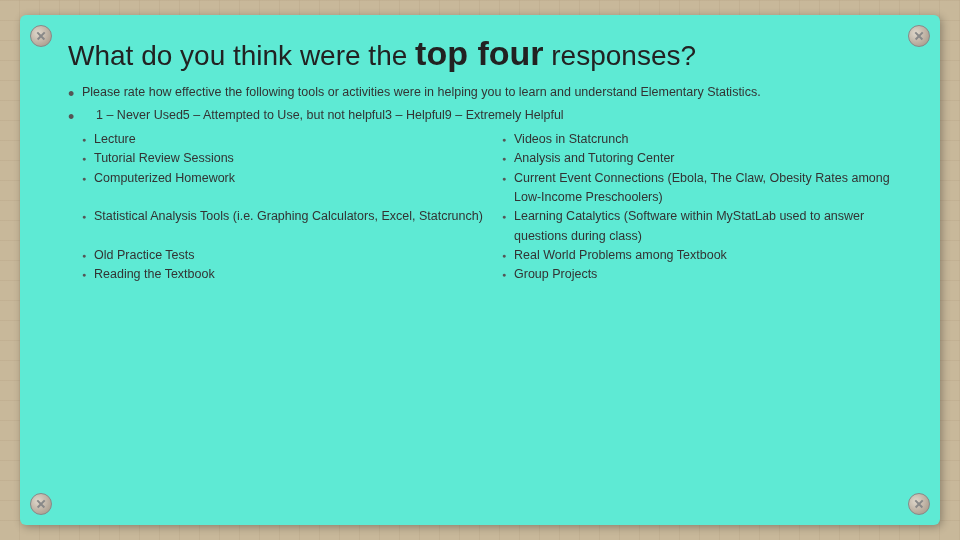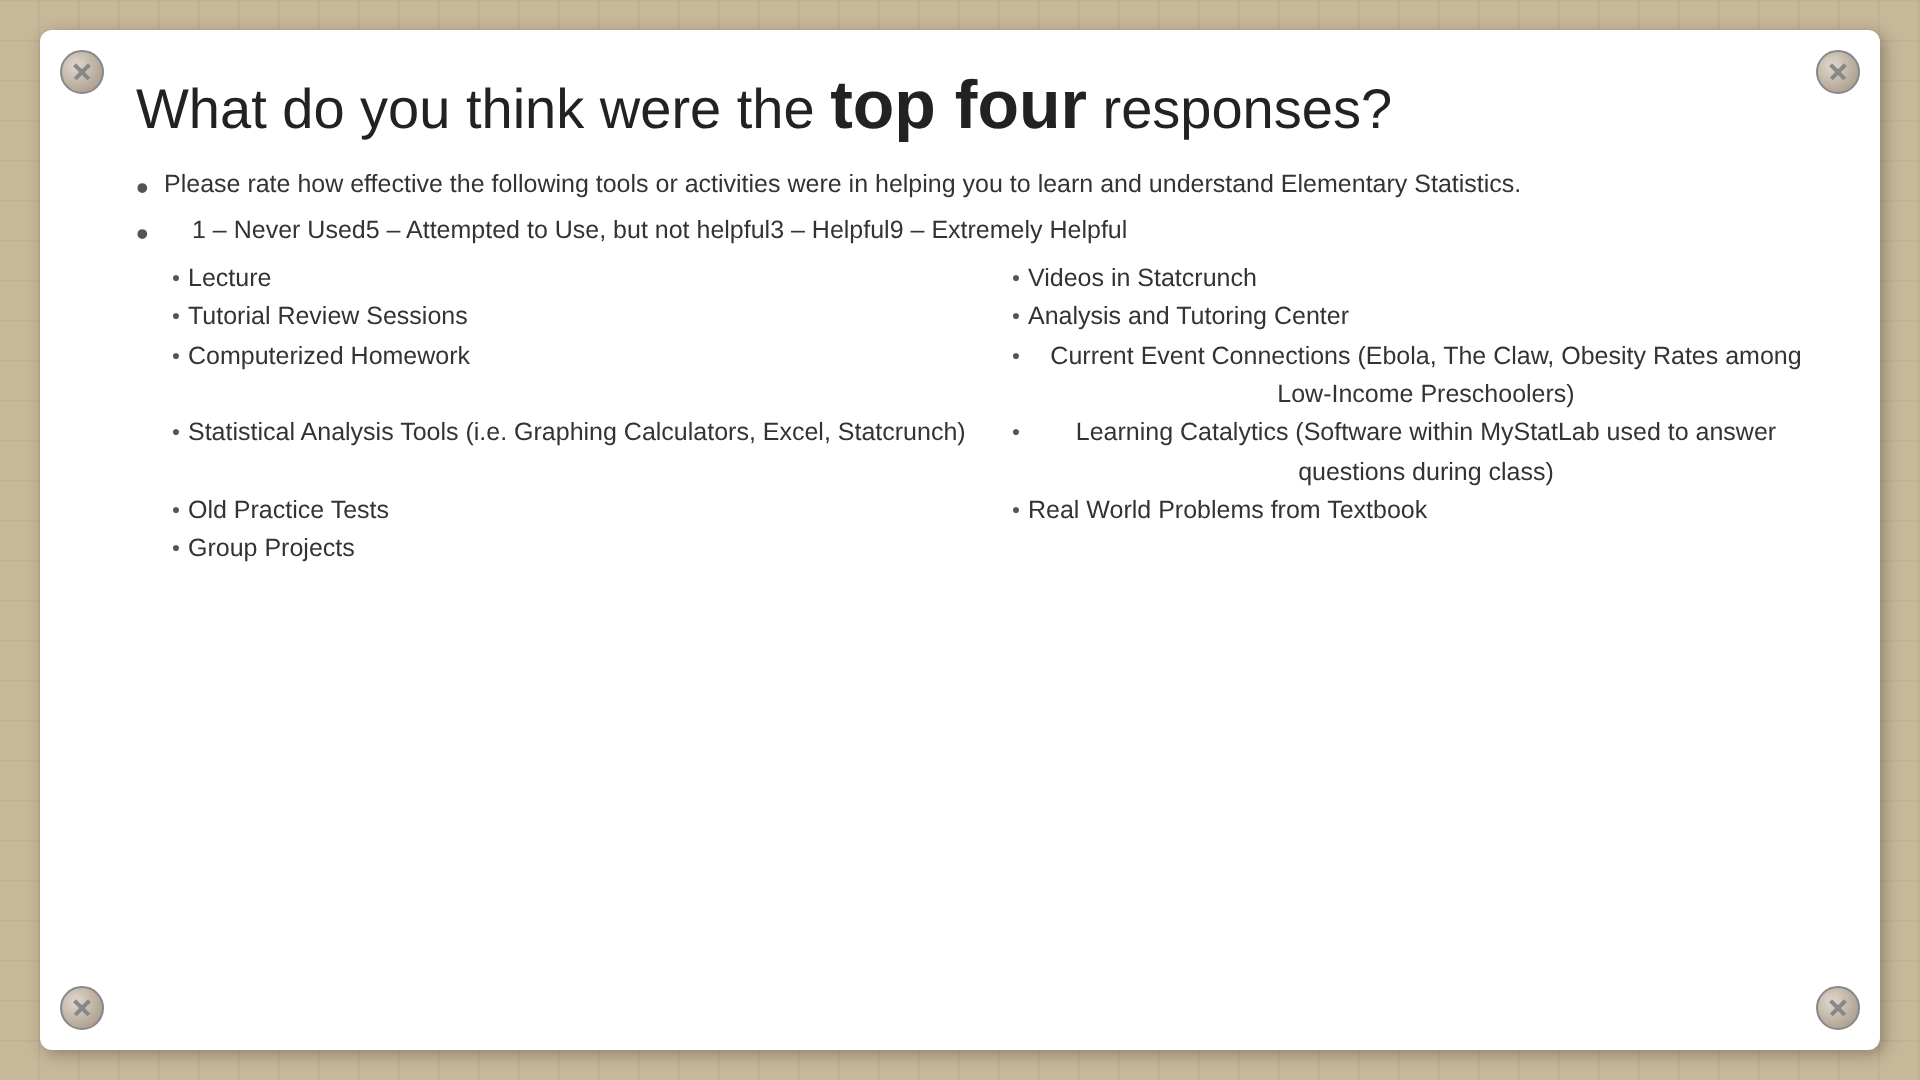--- a/index.html
+++ b/index.html
@@ -26,21 +26,21 @@
       display: flex;
       align-items: center;
       justify-content: center;
       font-family: Arial, Helvetica, sans-serif;
       overflow: hidden;
     }
 
     .slide-container {
       width: 920px;
       height: 510px;
-      background: #ffffff;
+      background: #5eead4;
       border-radius: 6px;
       position: relative;
       padding: 18px 28px 18px 28px;
       box-shadow: 2px 2px 8px rgba(0,0,0,0.3);
     }
 
     
     .screw {
       width: 22px;
       height: 22px;
@@ -126,21 +126,20 @@
       margin-left: 14px;
       margin-top: 2px;
     }
 
     .list-item {
       font-size: 12.5px;
       color: #333;
       line-height: 1.55;
       display: flex;
       align-items: flex-start;
-      text-align: center;
     }
 
     .list-bullet {
       min-width: 12px;
       font-size: 7px;
       margin-top: 5px;
       color: #555;
     }
   </style>
 </head>
@@ -206,21 +205,25 @@
         <div class="list-item">
           <span class="list-bullet">●</span>
           <span>Learning Catalytics (Software within MyStatLab used to answer questions during class)</span>
         </div>
         <div class="list-item">
           <span class="list-bullet">●</span>
           <span>Old Practice Tests</span>
         </div>
         <div class="list-item">
           <span class="list-bullet">●</span>
-          <span>Real World Problems from Textbook</span>
+          <span>Real World Problems among Textbook</span>
+        </div>
+        <div class="list-item">
+          <span class="list-bullet">●</span>
+          <span>Reading the Textbook</span>
         </div>
         <div class="list-item">
           <span class="list-bullet">●</span>
           <span>Group Projects</span>
         </div>
       </div>
   </div>
 </div>
 
 </body></html>

